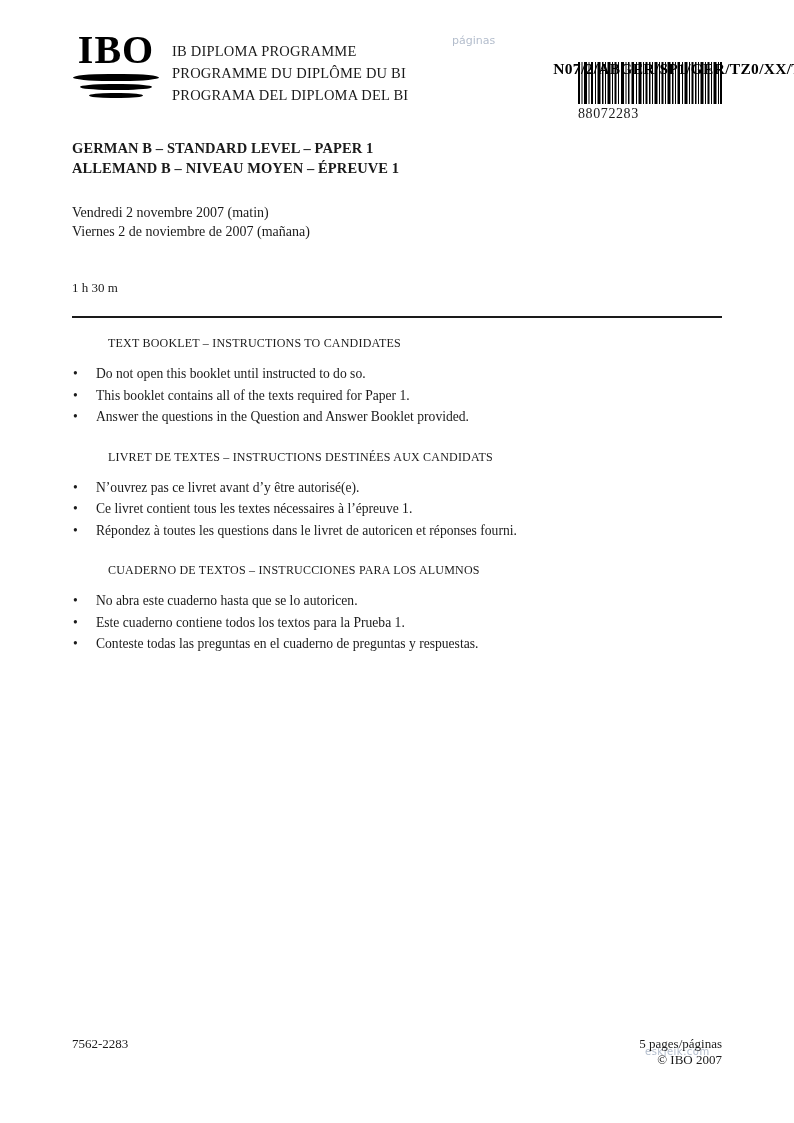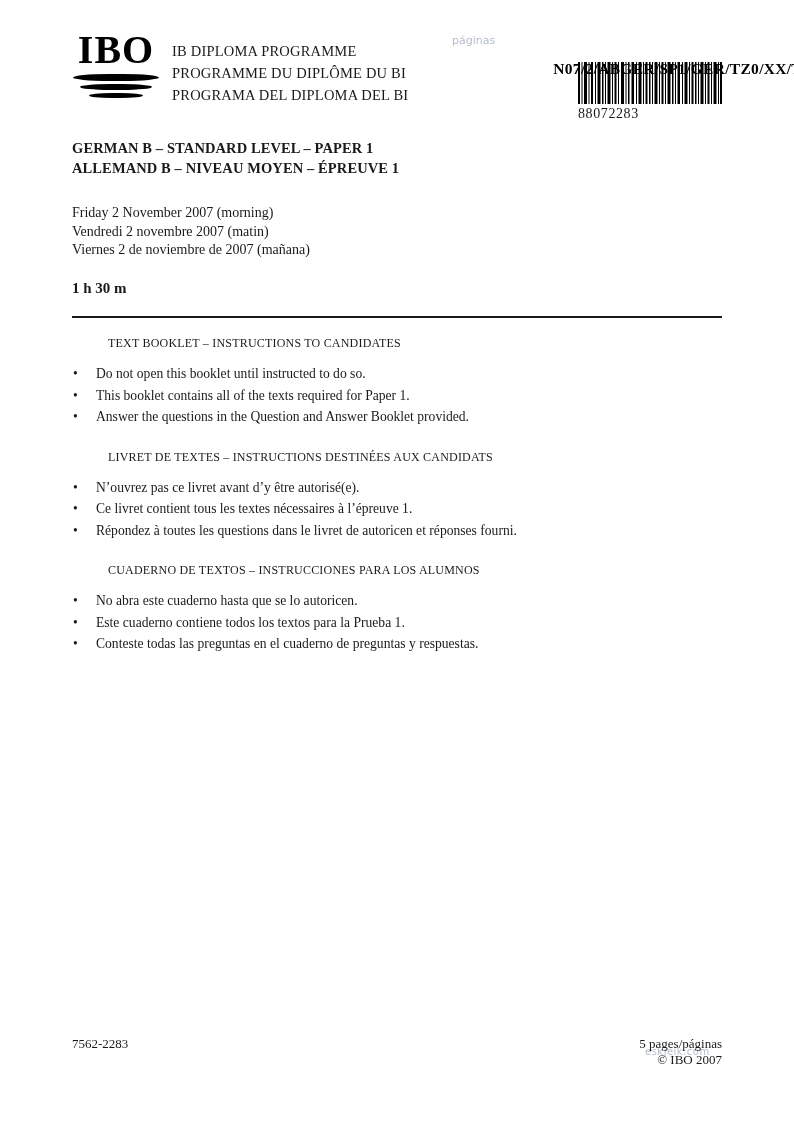--- a/index.html
+++ b/index.html
@@ -141,22 +141,21 @@
     left: 72px;
     top: 204px;
     font-size: 14px;
     line-height: 18.5px;
   }
 
   .duration {
     position: absolute;
     left: 72px;
     top: 280px;
-    font-size: 15px;
-    font-weight: bold;
+    font-size: 13px;
   }
 
   .rule {
     position: absolute;
     left: 72px;
     top: 316px;
     width: 650px;
     height: 2px;
     background: #1a1a1a;
   }
@@ -289,21 +288,20 @@
     </svg>
     <div class="barcode-num">88072283</div>
   </div>
 
   <div class="titles">
     <div>GERMAN B – STANDARD LEVEL – PAPER 1</div>
     <div>ALLEMAND B – NIVEAU MOYEN – ÉPREUVE 1</div>
   </div>
 
   <div class="dates">
-    <div>Friday 2 November 2007 (morning)</div>
     <div>Vendredi 2 novembre 2007 (matin)</div>
     <div>Viernes 2 de noviembre de 2007 (mañana)</div>
   </div>
 
   <div class="duration">1 h 30 m</div>
 
   <div class="rule"></div>
 
   <div class="sections">
 

